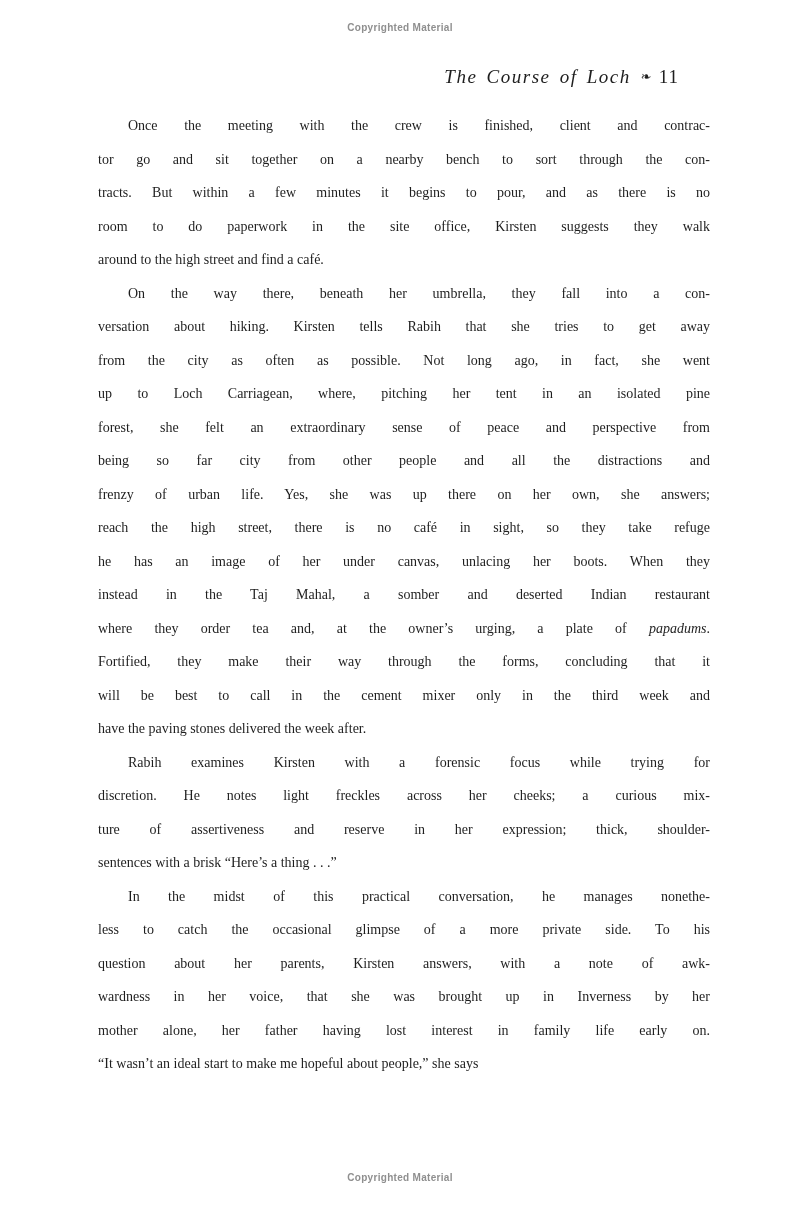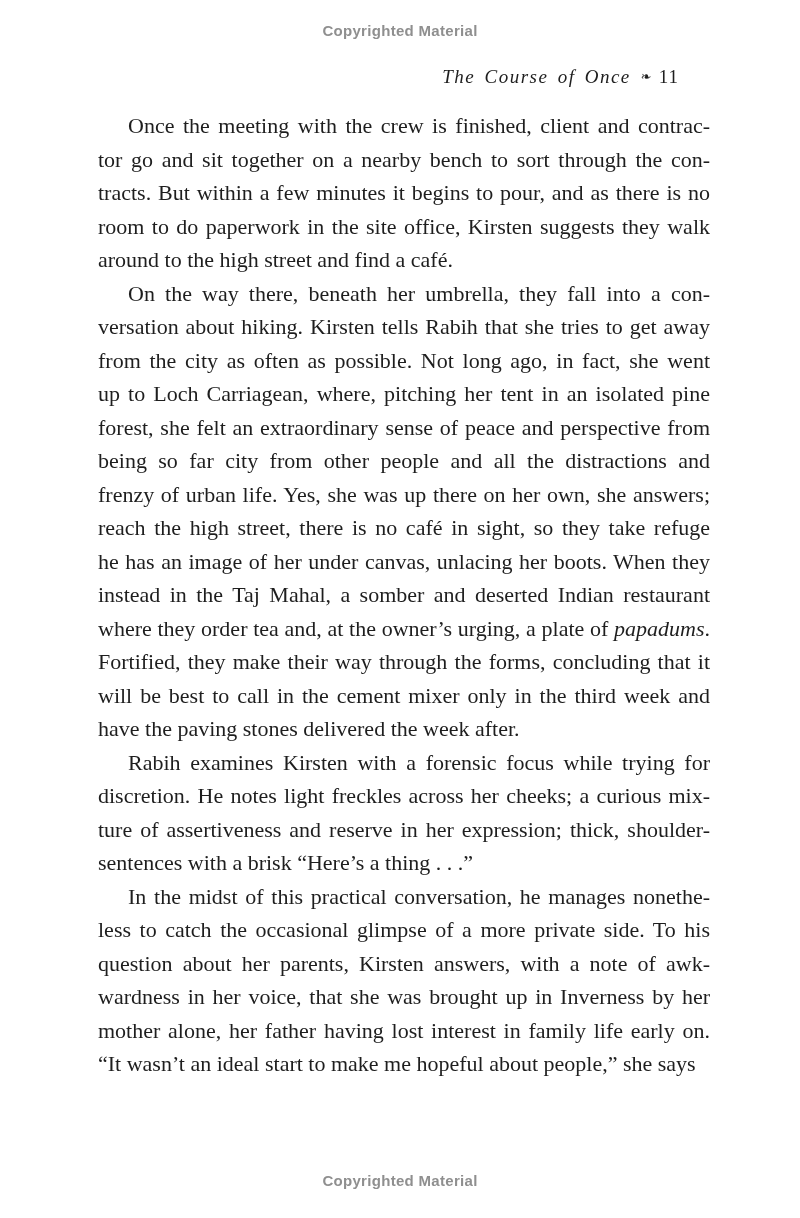--- a/index.html
+++ b/index.html
@@ -16,21 +16,21 @@
     background: var(--paper);
     overflow: hidden;
   }
   .notice {
     position: absolute;
     left: 0;
     width: 100%;
     text-align: center;
     font-family: "Liberation Sans", sans-serif;
     font-weight: 700;
-    font-size: 15px;
+    font-size: 10px;
     letter-spacing: 0.3px;
     color: var(--notice);
   }
   .notice.top { top: 22px; }
   .notice.bottom { top: 1172px; }
 
   .running-head {
     position: absolute;
     top: 66px;
     right: 121px;
@@ -53,21 +53,21 @@
     top: -2px;
   }
   .rh-page { letter-spacing: 1px; }
 
   .page-body {
     position: absolute;
     left: 98px;
     top: 109px;
     width: 612px;
     font-family: "Liberation Serif", serif;
-    font-size: 22px;
+    font-size: 14px;
     line-height: 33.5px;
     color: var(--ink);
   }
   .line {
     text-align: justify;
     text-align-last: justify;
     height: 33.5px;
     white-space: nowrap;
   }
   .line.para-end { text-align-last: left; }
@@ -75,21 +75,21 @@
   .line i { font-style: italic; }
 </style>
 </head>
 <body>
 
 <div class="page">
 
   <div class="notice top">Copyrighted Material</div>
 
   <div class="running-head">
-    <span class="rh-title">The Course of Once</span><span class="rh-ornament">❧</span><span class="rh-page">11</span>
+    <span class="rh-title">The Course of Loch</span><span class="rh-ornament">❧</span><span class="rh-page">11</span>
   </div>
 
   <main class="page-body">
       <div class="line para-start"><span>Once the meeting with the crew is finished, client and contrac-</span></div>
       <div class="line"><span>tor go and sit together on a nearby bench to sort through the con-</span></div>
       <div class="line"><span>tracts. But within a few minutes it begins to pour, and as there is no</span></div>
       <div class="line"><span>room to do paperwork in the site office, Kirsten suggests they walk</span></div>
       <div class="line para-end"><span>around to the high street and find a café.</span></div>
       <div class="line para-start"><span>On the way there, beneath her umbrella, they fall into a con-</span></div>
       <div class="line"><span>versation about hiking. Kirsten tells Rabih that she tries to get away</span></div>

